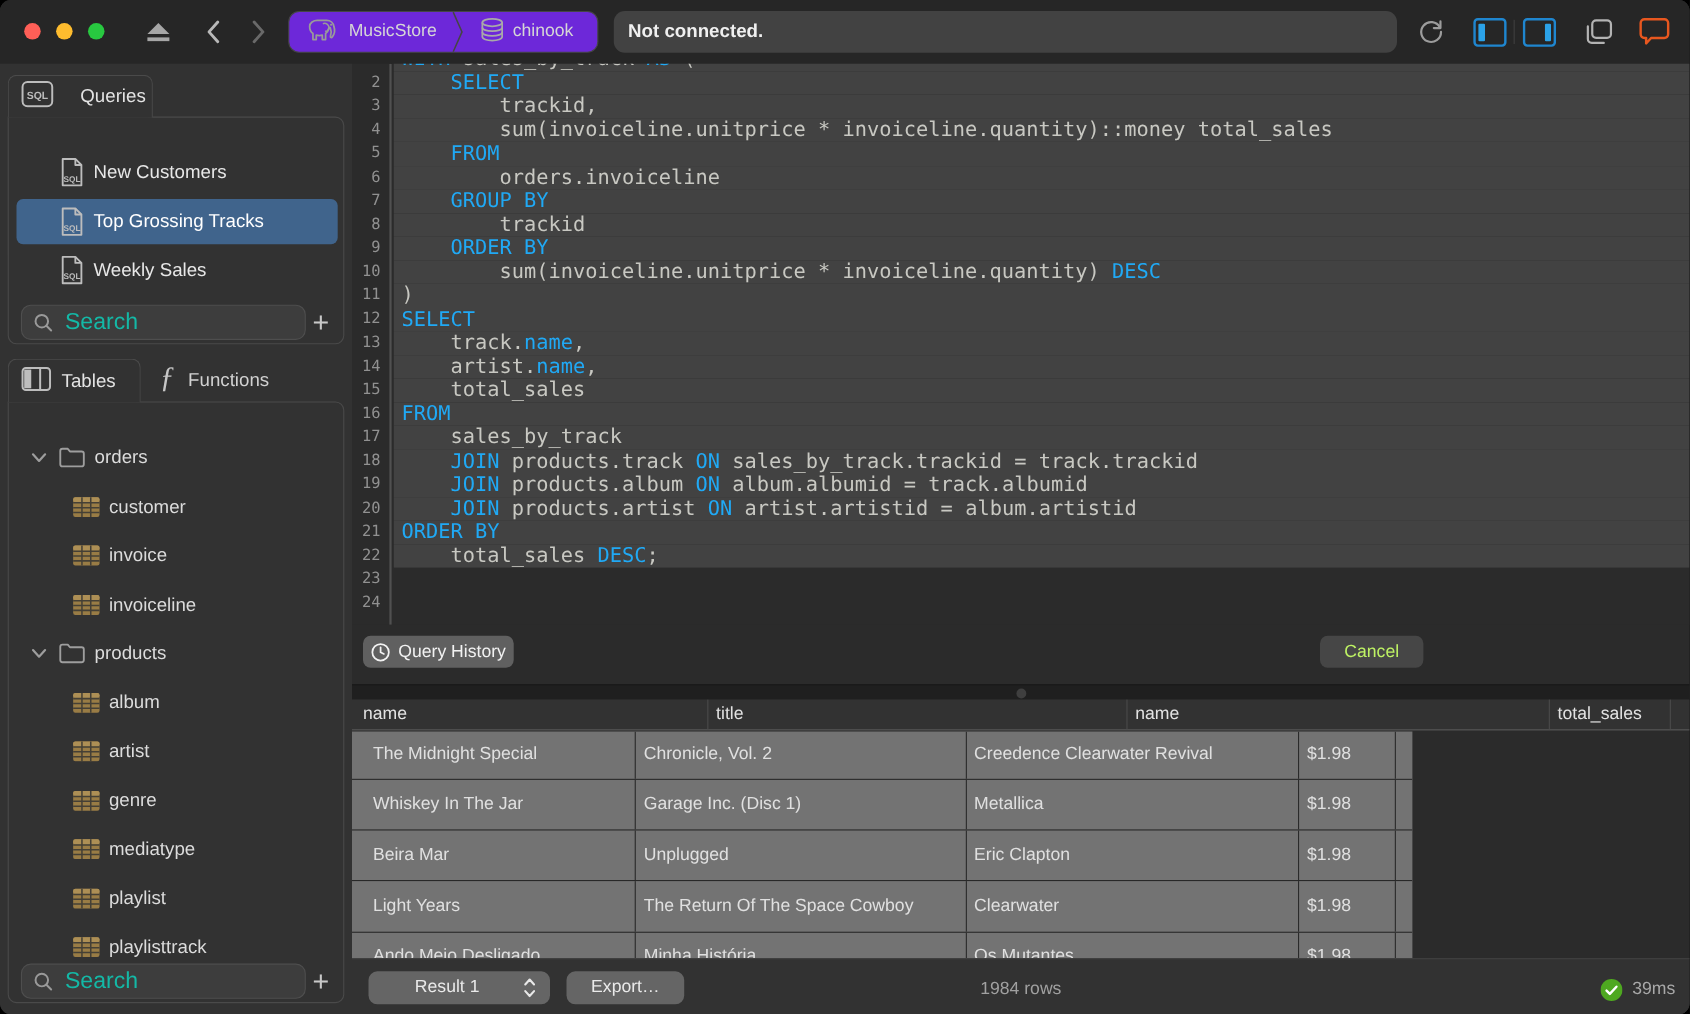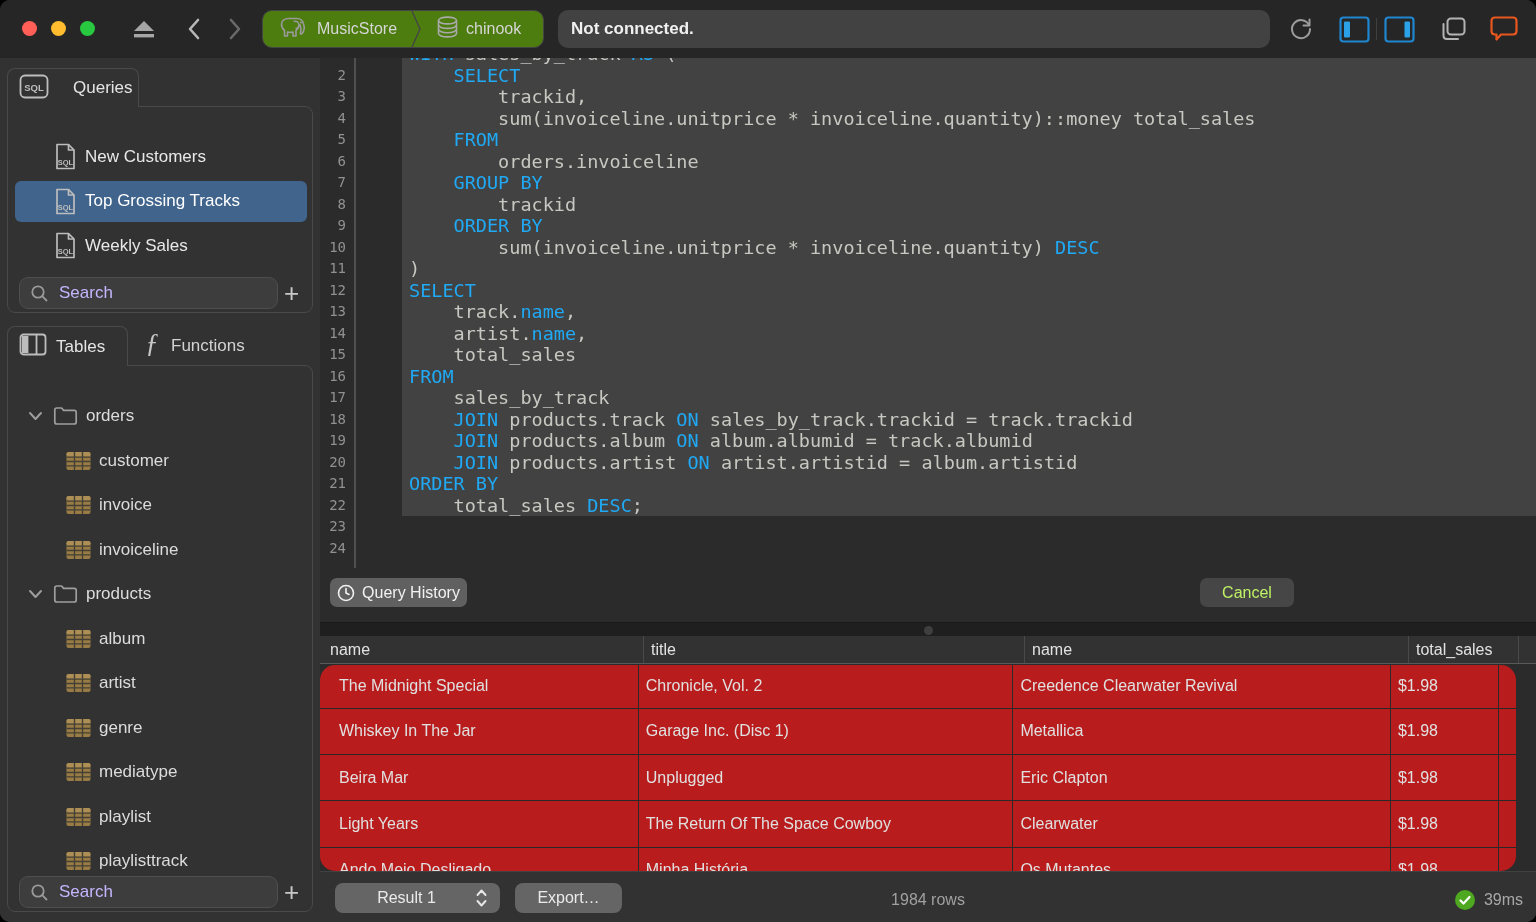--- a/index.html
+++ b/index.html
@@ -5,69 +5,69 @@
   * { margin:0; padding:0; box-sizing:border-box; }
   html,body { width:1536px; height:922px; background:#000; overflow:hidden; }
   body { font-family:"Liberation Sans", sans-serif; }
   .window { position:absolute; left:0; top:0; width:1536px; height:922px; background:#323232; border-radius:10px; overflow:hidden; }
 
   
   .titlebar { position:absolute; left:0; top:0; width:1536px; height:58px; background:#262626; }
   .lights { position:absolute; left:22px; top:21px; display:flex; gap:14px; }
   .light { width:15px; height:15px; border-radius:50%; }
   .tb-icon { position:absolute; top:0; height:58px; display:flex; align-items:center; justify-content:center; }
-  .breadcrumb { position:absolute; left:262px; top:10px; width:282px; height:38px; border:1px solid #454545; border-radius:10px; background:#4d7c0f; display:flex; align-items:center; }
+  .breadcrumb { position:absolute; left:262px; top:10px; width:282px; height:38px; border:1px solid #454545; border-radius:10px; background:#6d28d9; display:flex; align-items:center; }
   .crumb-label { color:#d6d6d6; font-size:16px; font-weight:500; }
   .crumb-divider { width:14px; height:38px; }
   .status-field { position:absolute; left:558px; top:10px; width:712px; height:38px; border-radius:10px; background:#424242; display:flex; align-items:center; padding-left:13px; color:#f0f0f0; font-size:17px; font-weight:600; }
   .tog-sep { position:absolute; left:1376px; top:18px; width:1px; height:22px; background:#3f3f3f; }
 
   
   .sidebar { position:absolute; left:0; top:58px; width:320px; height:864px; background:#323232; }
   .panel-tab { position:absolute; border:1px solid #4a4a4a; border-bottom:none; border-radius:8px 8px 0 0; background:#323232; display:flex; align-items:center; z-index:3; }
   .panel-body { position:absolute; border:1px solid #4a4a4a; border-radius:0 8px 8px 8px; background:#323232; overflow:hidden; }
   .tab-label { color:#e4e4e4; font-size:17px; }
   .q-item { position:relative; height:41px; border-radius:6px; display:flex; align-items:center; }
   .q-item.sel { background:#40648c; }
   .q-item .lbl { color:#e8e8e8; font-size:17px; position:absolute; left:70px; }
   .q-item.sel .lbl { color:#fff; }
   .searchfield { position:absolute; background:#3d3d3d; border:1px solid #4e4e4e; border-radius:9px; height:32px; display:flex; align-items:center; }
-  .searchfield .ph { color:#c4b5fd; font-size:17px; margin-left:10px; }
+  .searchfield .ph { color:#14b8a6; font-size:21px; margin-left:10px; }
   .plusbtn { position:absolute; color:#c8c8c8; font-size:26px; font-weight:300; line-height:26px; }
   .func-tab { background:transparent; border:none; }
   .tree-row { position:absolute; left:0; width:100%; height:41px; }
   .tree-row .lbl { position:absolute; color:#dcdcdc; font-size:17px; top:50%; transform:translateY(-50%); }
   .tree-row svg { position:absolute; top:50%; transform:translateY(-50%); }
 
   
   .main { position:absolute; left:320px; top:58px; width:1216px; height:864px; background:#2b2b2b; }
   .editor { position:absolute; left:0; top:0; width:1216px; height:510px; background:#2b2b2b; overflow:hidden; }
   .gutter { position:absolute; left:0; top:0; width:36px; height:510px; background:#2b2b2b; border-right:2px solid #505050; }
   .gutter-lines { position:absolute; top:-15px; right:8px; left:0; }
   .gutter-lines .ln { height:21.5px; line-height:21.5px; text-align:right; color:#919191; font-family:"DejaVu Sans Mono", monospace; font-size:14px; }
-  .code-lines { position:absolute; left:38px; top:-15px; right:0;margin-left:44px; }
+  .code-lines { position:absolute; left:38px; top:-15px; right:0; }
   .code-line { height:21.5px; line-height:21.5px; padding-left:7px; white-space:pre; font-family:"DejaVu Sans Mono", monospace; font-size:18.5px; color:#c8c8c2; background:#424242; }
   .code-line.empty { background:transparent; }
   .code-line .k { color:#20a9f5; }
 
   .history-strip { position:absolute; left:0; top:505px; width:1216px; height:62px; }
   .btn { position:absolute; top:15px; height:29px; border-radius:7px; display:flex; align-items:center; justify-content:center; font-size:16px; }
   .qh-btn { left:10px; width:137px; background:#606060; color:#f2f2f2; }
   .qh-btn svg { margin-right:7px; }
   .cancel-btn { left:880px; width:94px; background:#464646; color:#bef264; }
   .exec-btn { left:997px; width:205px; background:linear-gradient(180deg,#1a6ae6,#1560d2); color:#f0f5ff; }
 
   .divider-strip { position:absolute; left:0; top:564px; width:1216px; height:14px; background:#1f1f1f; border-top:1px solid #191919; }
   .drag-dot { position:absolute; left:604px; top:3px; width:9px; height:9px; border-radius:50%; background:#3f3f3f; }
 
   .rtable-head { position:absolute; left:0; top:578px; width:1216px; height:28px; background:#323232; display:flex; border-bottom:1px solid #595959; }
   .rtable-head .hc { height:27px; line-height:27px; color:#e2e2e2; font-size:16px; border-right:1px solid #4a4a4a; padding-left:7px; }
   .rtable-head .hc:first-child { padding-left:10px; }
   .rtable-head .hc:last-child { border-right:none; }
-  .rtable-body { position:absolute; left:0; top:607px; width:1196px; height:206px; background:#b91c1c; overflow:hidden;border-radius:15px; }
+  .rtable-body { position:absolute; left:0; top:607px; width:964px; height:206px; background:#737373; overflow:hidden; }
   .rrow { display:flex; border-bottom:1px solid #282828; }
   .rrow .c { display:flex; align-items:center; color:#e0e0e0; font-size:16px; border-right:1px solid #2a2a2a; padding-left:7px; overflow:hidden; white-space:nowrap; }
   .rrow .c:first-child { padding-left:19px; }
   .rrow .c:last-child { border-right:none; }
 
   .statusbar { position:absolute; left:0; top:813px; width:1216px; height:51px; background:#323232; border-top:1px solid #414141; }
   .sb-btn { position:absolute; top:11px; height:30px; background:#656565; border-radius:8px; color:#eaeaea; font-size:16px; font-weight:400; display:flex; align-items:center; justify-content:center; }
   .result-btn { left:15px; width:165px; }
   .export-btn { left:195px; width:107px; }
   .rowcount { position:absolute; top:5px; left:0; width:1216px; height:46px; line-height:46px; text-align:center; color:#a0a0a0; font-size:16px; }

